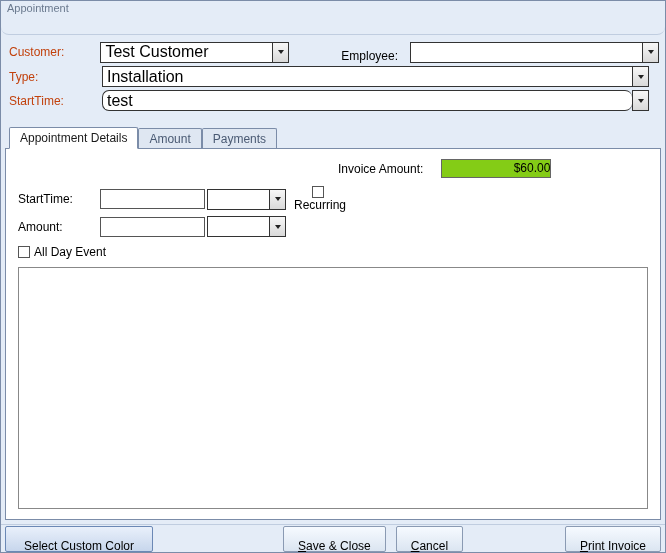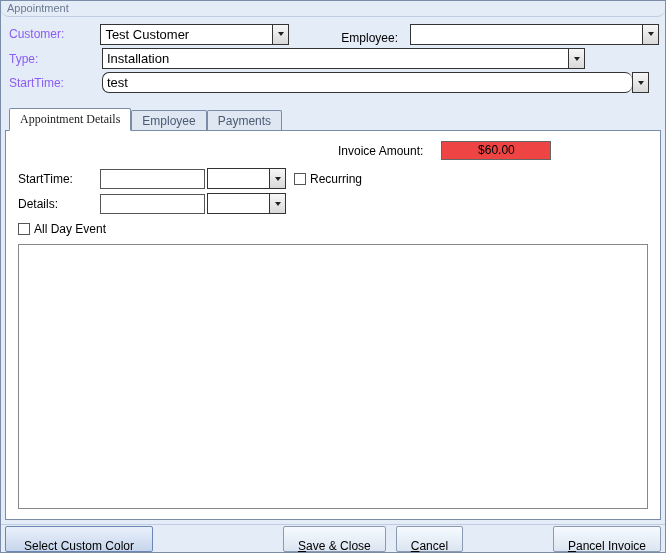--- a/index.html
+++ b/index.html
@@ -13,57 +13,57 @@
 }
 .window {
   width: 666px;
   height: 553px;
   border: 1px solid #7b8ca8;
   background: #e4ecf7;
   display: flex;
   flex-direction: column;
 }
 .titlebar {
-  height: 16px;
+  height: 34px;
   padding: 1px 6px;
   color: #6b7a8f;
   font-size: 11px;
   border-bottom: 1px solid #c0cde0;
   background: #e4ecf7;
   border-radius: 8px;
 }
 .header-form {
   padding: 6px 6px 10px 6px;
   background: #e4ecf7;
 }
 .row {
   display: flex;
   align-items: center;
   margin-bottom: 3px;
 }
 .lbl {
   width: 95px;
   font-size: 12px;
-  color: #8b5cf6;
+  color: #c2410c;
   text-align: left;
   padding-left: 2px;
 }
 .combo {
   position: relative;
   display: inline-flex;
   align-items: stretch;
   height: 21px;
 }
 .combo input {
   border: 1px solid #333;
   border-right: none;
   height: 21px;
   padding: 6px 4px;
   font-family: inherit;
-  font-size: 13px;
+  font-size: 16px;
   outline: none;
   background: #fff;
 }
 .combo .arrow {
   width: 17px;
   height: 21px;
   border: 1px solid #333;
   background: linear-gradient(#f7f7f7,#d9d9d9);
   display: flex;
   align-items: center;
@@ -102,21 +102,20 @@
   border-top-left-radius: 2px;
   border-top-right-radius: 2px;
   position: relative;
   top: 1px;
 }
 .tab.active {
   background: #fff;
   color: #1a1a1a;
   border-bottom: 1px solid #fff;
   z-index: 2;
-  font-family: Liberation Serif, serif;
 }
 .tabpanel {
   flex: 1;
   background: #fff;
   border: 1px solid #7b8ca8;
   padding: 10px 12px;
   display: flex;
   flex-direction: column;
   position: relative;
 }
@@ -124,24 +123,24 @@
   display: flex;
   align-items: center;
   margin-bottom: 8px;
 }
 .inv-label { margin-left: 320px; font-size: 12px; }
 .inv-box {
   border: 1px solid #666;
   width: 110px;
   height: 19px;
   margin-left: 18px;
-  text-align: center;
+  text-align: right;
   line-height: 17px;
   font-size: 12px;
-  background: #ef4444;
+  background: #84cc16;
 }
 .formrow {
   display: flex;
   align-items: center;
   margin-bottom: 4px;
 }
 .formrow .flabel { width: 82px; font-size: 12px; }
 .dateinput {
   border: 1px solid #555;
   height: 20px;
@@ -153,21 +152,21 @@
 }
 .checkbox {
   width: 12px;
   height: 12px;
   border: 1px solid #555;
   display: inline-block;
   margin-right: 4px;
   background: #fff;
   vertical-align: middle;
 }
-.recurring { margin-left: 8px; font-size: 12px; display: flex; align-items: center; }
+.recurring { margin-left: 8px; font-size: 12px; display: flex; align-items: center; flex-direction: column; }
 .allday { margin-top: 4px; margin-bottom: 8px; font-size: 12px; display: flex; align-items: center; }
 .bigarea {
   flex: 1;
   border: 1px solid #888;
   background: #fff;
 }
 
 .footer {
   height: 28px;
   background: #e4ecf7;
@@ -205,58 +204,58 @@
       </span>
       <span class="emp-lbl">Employee:</span>
       <span class="combo">
         <input style="width: 232px;" value="">
         <span class="arrow"></span>
       </span>
     </div>
     <div class="row">
       <span class="lbl">Type:</span>
       <span class="combo">
-        <input style="width: 466px;" value="Installation">
+        <input style="width: 530px;" value="Installation">
         <span class="arrow"></span>
       </span>
     </div>
     <div class="row">
       <span class="lbl">StartTime:</span>
       <span class="combo">
         <input style="width: 530px; border-radius: 7px;" value="test">
         <span class="arrow"></span>
       </span>
     </div>
   </div>
 
   <div class="tabs-wrap">
     <div class="tabstrip">
       <div class="tab active">Appointment Details</div>
-      <div class="tab">Employee</div>
+      <div class="tab">Amount</div>
       <div class="tab">Payments</div>
     </div>
     <div class="tabpanel">
       <div class="toprow">
         <span class="inv-label">Invoice Amount:</span>
         <span class="inv-box">$60.00</span>
       </div>
       <div class="formrow">
         <span class="flabel">StartTime:</span>
         <input class="dateinput" value="" style="">
         <span class="combo" style="margin-left:2px">
           <input style="width: 62px;" value="">
           <span class="arrow"></span>
         </span>
         <span class="recurring">
           <span class="checkbox"></span>
           <span>Recurring</span>
         </span>
       </div>
       <div class="formrow">
-        <span class="flabel">Details:</span>
+        <span class="flabel">Amount:</span>
         <input class="dateinput" value="" style="">
         <span class="combo" style="margin-left:2px">
           <input style="width: 62px;" value="">
           <span class="arrow"></span>
         </span>
       </div>
       <div class="allday">
         <span class="checkbox"></span>
         <span>All Day Event</span>
       </div>
@@ -264,15 +263,15 @@
     </div>
   </div>
 
   <div class="footer">
     <button class="btn color">Select Custom Color</button>
     <div class="spacer" style="flex:0 0 130px"></div>
     <button class="btn"><span class="mnemonic">S</span><span>ave &amp; Close</span></button>
     <div style="width:10px"></div>
     <button class="btn"><span class="mnemonic">C</span><span>ancel</span></button>
     <div class="spacer"></div>
-    <button class="btn"><span class="mnemonic">P</span><span>ancel Invoice</span></button>
+    <button class="btn"><span class="mnemonic">P</span><span>rint Invoice</span></button>
   </div>
 </div>
 
 </body></html>

